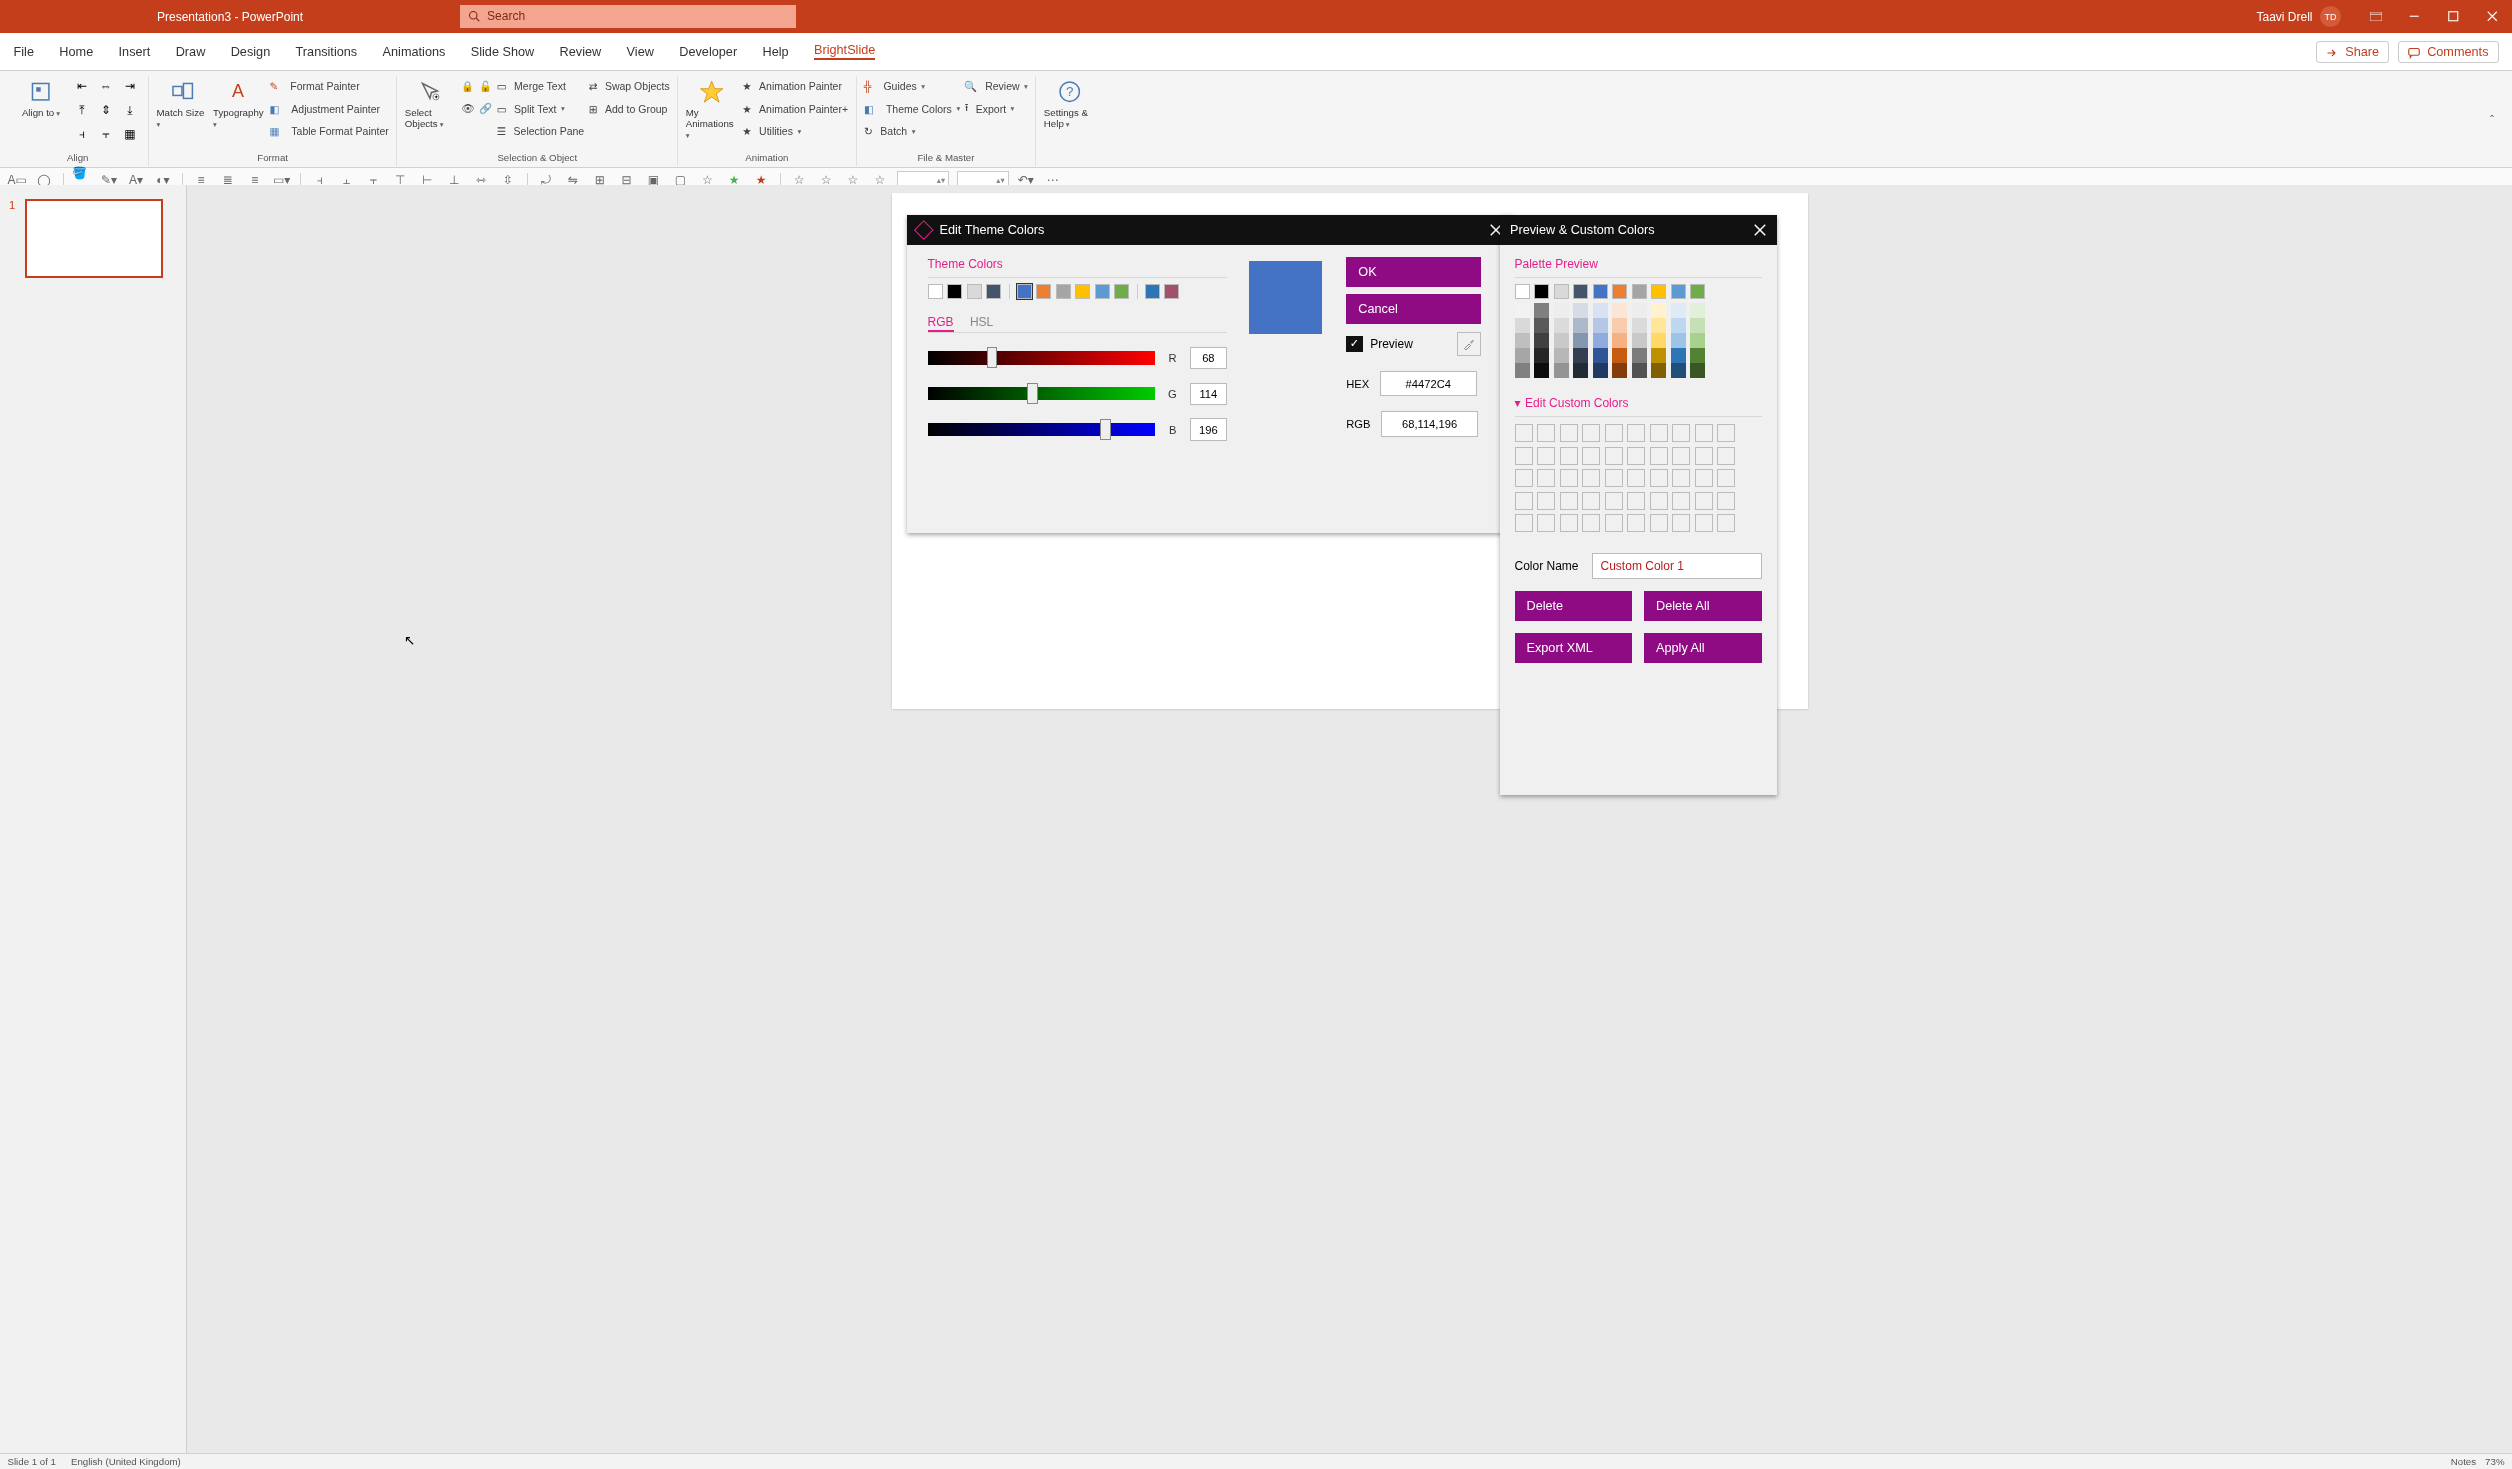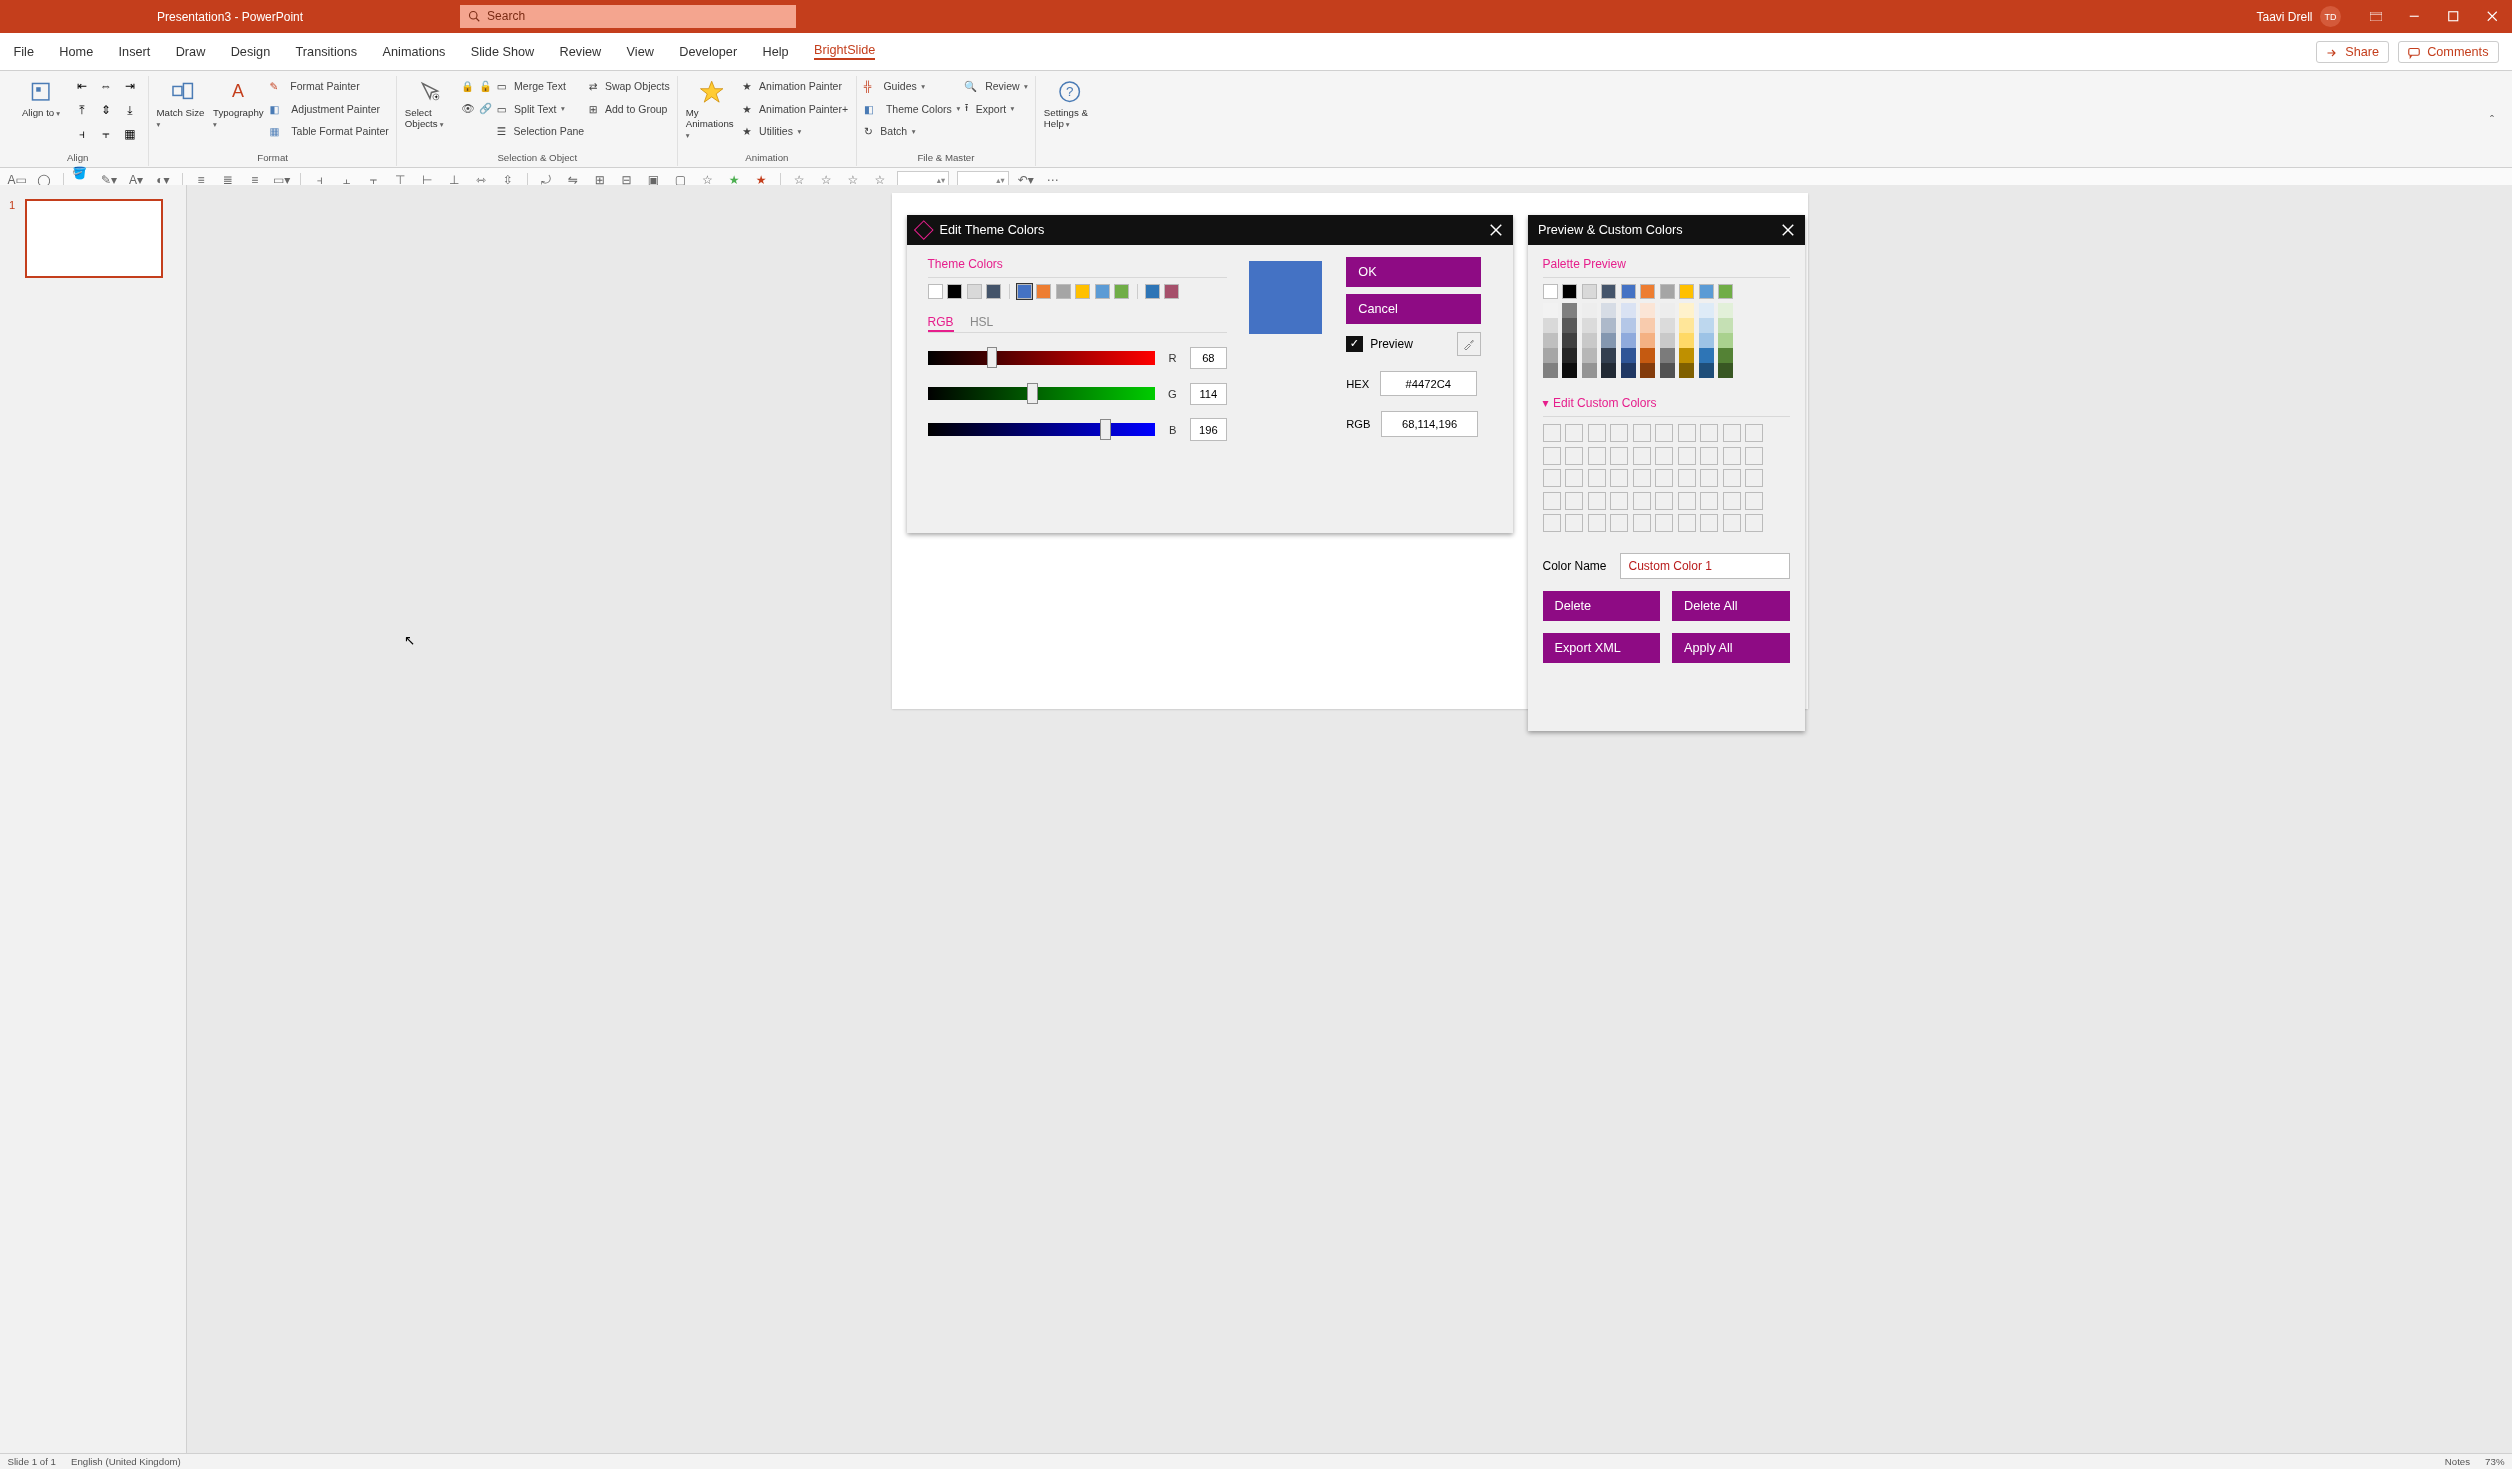--- a/index.html
+++ b/index.html
@@ -52,21 +52,21 @@
 .canvas-area { flex:1; position:relative; background:#e9e9e9; display:flex; justify-content:center; }
 .slide { margin-top:7.5px; width:916px; height:516px; background:#fff; box-shadow:0 0.7px 2.2px rgba(0,0,0,.2); position:relative;}
 
 
 .panel { position:absolute; background:#f0f0f0; box-shadow:0 1.5px 4.5px rgba(0,0,0,.35); }
 .panel .hdr { height:30px; background:#111; color:#fff; display:flex; align-items:center; padding:0 10.5px; font-size:12.7px;}
 .panel .hdr .x { margin-left:auto; cursor:pointer; }
 .panel .hdr .diamond { width:13.5px; height:13.5px; transform:rotate(45deg); border:1.5px solid #e61e8c; margin-right:9px;}
 
 .panel1 { top:22.4px; left:15px; width:606px; height:318px; }
-.panel2 { top:22.4px; left:636px; width:277px; height:516px; }
+.panel2 { top:22.4px; left:608px; width:277px; height:580px; }
 
 .section-title { color:#e61e8c; font-size:12px; margin:12px 0 6px 0;}
 .pinkline { height:0.7px; background:#d8d8d8; }
 .swatchrow { display:flex; gap:4.5px; margin:6px 0;}
 .sw { width:15px; height:15px; border:0.7px solid #bbb;}
 .sw.sel { outline:1.5px solid #333; outline-offset:0.7px;}
 .swdiv { width:0.7px; background:#ccc; margin:0 3px;}
 
 .panel1 .inner { padding:0 21px; display:flex; gap:22.4px;}
 .leftcol { width:299px;}
@@ -101,21 +101,21 @@
 .tri::before { content:"\25BE"; color:#e61e8c; margin-right:4.5px;}
 .customgrid { display:grid; grid-template-columns:repeat(10,18px); grid-auto-rows:18px; gap:4.5px; margin-top:7.5px;}
 .customgrid .e { border:0.7px solid #bbb;}
 .cnrow { display:flex; align-items:center; gap:13.5px; margin-top:21px;}
 .cninput { flex:1; height:25.4px; border:0.7px solid #bbb; background:#fff; color:#999; display:flex; align-items:center; padding:0 7.5px;}
 .btnrow { display:flex; gap:12px; margin-top:12px;}
 .btnrow .btn { flex:1; justify-content:flex-start; margin-bottom:0;}
 
 
 .statusbar { position:absolute; bottom:0; left:0; right:0; height:16.4px; background:#f3f3f3; border-top:0.7px solid #d0d0d0; display:flex; align-items:center; font-size:9.7px; color:#555; padding:0 7.5px; gap:15px;}
-.statusbar .r { margin-left:auto; display:flex; gap:15px;align-items:flex-end;}
+.statusbar .r { margin-left:auto; display:flex; gap:9px;align-items:flex-end;}
 
 .cursor { position:absolute; left:404px; top:632px; font-size:13.5px; color:#000; pointer-events:none;}
 svg { display:block; }
 </style>
 </head>
 <body>
 
 <div class="titlebar">
   <span class="title">Presentation3 - PowerPoint</span>
   <div class="search">

